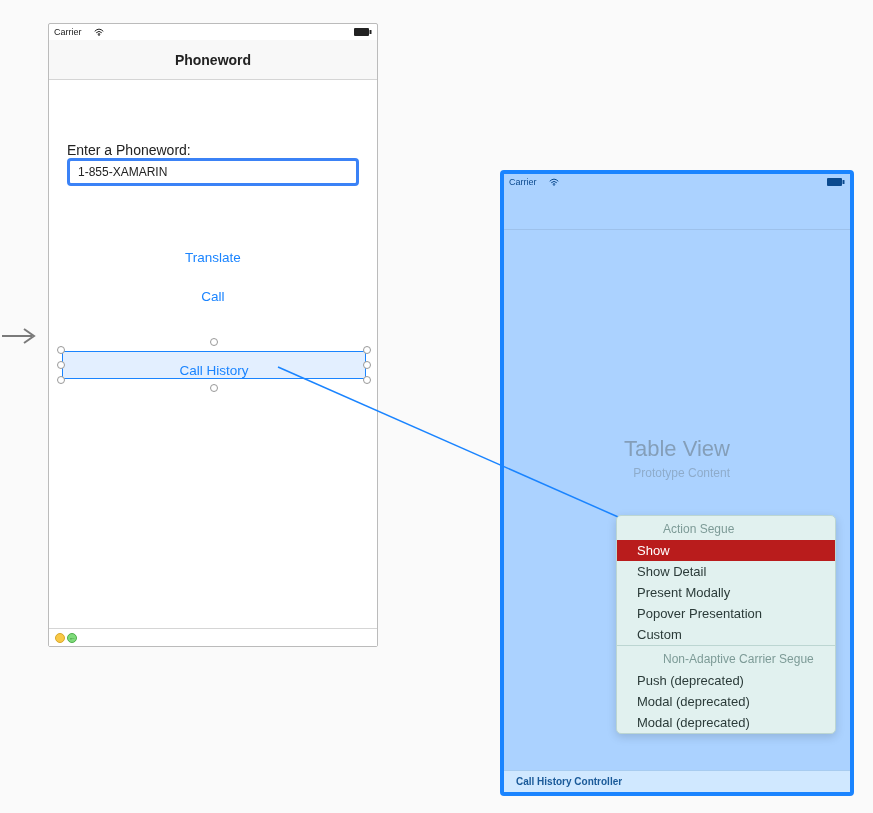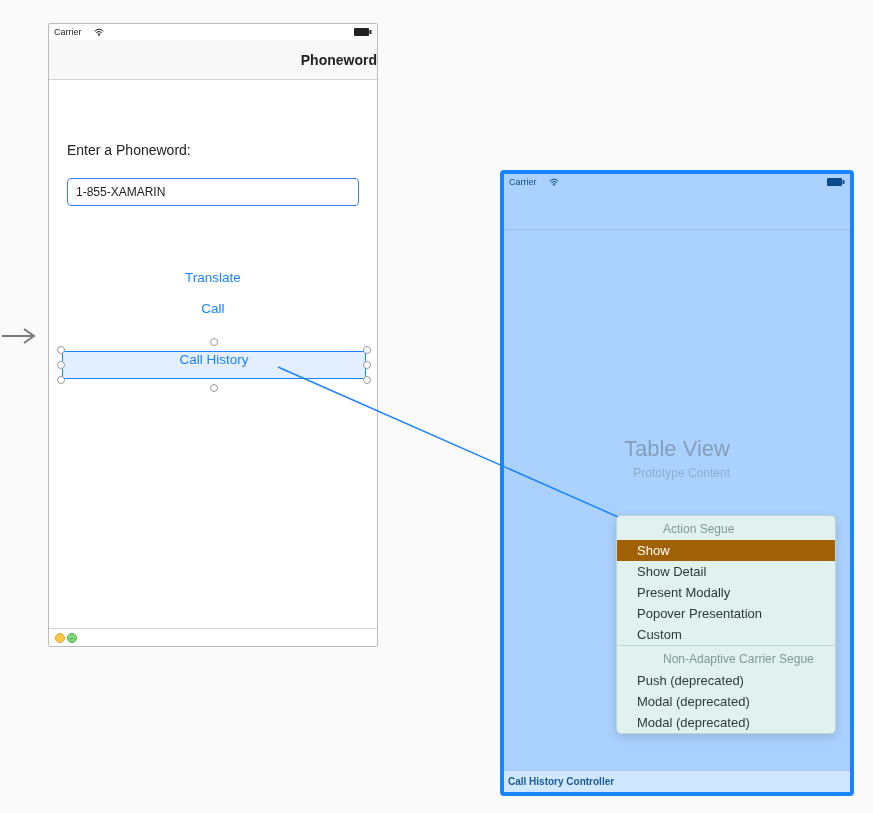--- a/index.html
+++ b/index.html
@@ -36,70 +36,69 @@
     .status-left { display: flex; align-items: center; gap: 12px; }
     .wifi-icon svg { display: block; }
     .battery-icon svg { display: block; }
 
     .nav-bar {
       height: 40px;
       background: #f8f8f8;
       border-bottom: 1px solid #d5d5d5;
       display: flex;
       align-items: center;
-      justify-content: flex-end;
+      justify-content: center;
     }
     .nav-title { font-size: 14px; font-weight: 600; color: #222; }
 
     .content { padding: 0 18px; }
 
     .prompt-label {
       margin-top: 62px;
       font-size: 14px;
       color: #222;
     }
     .text-field {
-      margin-top: 20px;
       width: 100%;
       height: 28px;
-      border: 1px solid #3b82f6;
+      border: 3px solid #3b82f6;
       border-radius: 4px;
       padding: 0 8px;
       font-size: 12px;
       color: #222;
       background: #fff;
     }
     .link-btn {
       display: block;
       margin: 0 auto;
       background: none;
       border: none;
       color: #1a84ff;
       font-size: 13.5px;
       cursor: pointer;
     }
     .btn-translate { margin-top: 64px; }
-    .btn-call { margin-top: 16px; }
+    .btn-call { margin-top: 24px; }
 
     .selected-button-wrap {
       position: absolute;
       left: 62px;
       top: 351px;
       width: 304px;
       height: 28px;
     }
     .selected-button {
       width: 100%;
       height: 100%;
       border: 1px solid #1a84ff;
       background: #e3efff;
       color: #1a84ff;
       font-size: 13.5px;
       display: flex;
-      align-items: flex-start;
+      align-items: flex-end;
       justify-content: center;
     }
     .sel-handle {
       position: absolute;
       width: 8px; height: 8px;
       background: #fff;
       border: 1px solid #999;
       border-radius: 50%;
     }
     .h-tl { left: -5px; top: -5px; }
@@ -205,21 +204,21 @@
       margin-top: 4px;
     }
     .dest-footer {
       position: absolute;
       left: 0; right: 0; bottom: 0;
       height: 22px;
       background: #d0e8ff;
       border-top: 1px solid #a8ccf0;
       display: flex;
       align-items: center;
-      padding-left: 4px;
+      padding-left: 12px;
       z-index: 3;
     }
     .dest-footer-lbl {
       font-size: 10px;
       font-weight: 600;
       color: #1a5a99;
     }
 
     
     .segue-menu {
@@ -240,21 +239,21 @@
       color: #7d9b97;
       font-size: 12px;
       margin-left: 34px;
     }
     .menu-item {
       padding: 3px 20px;
       color: #2b3b39;
       cursor: default;
     }
     .menu-item.sel {
-      background: #a16207;
+      background: #b91c1c;
       color: #fff;
     }
     .menu-divider {
       height: 1px;
       background: #bcd6d2;
     }
 
     
     .connector {
       position: absolute;

